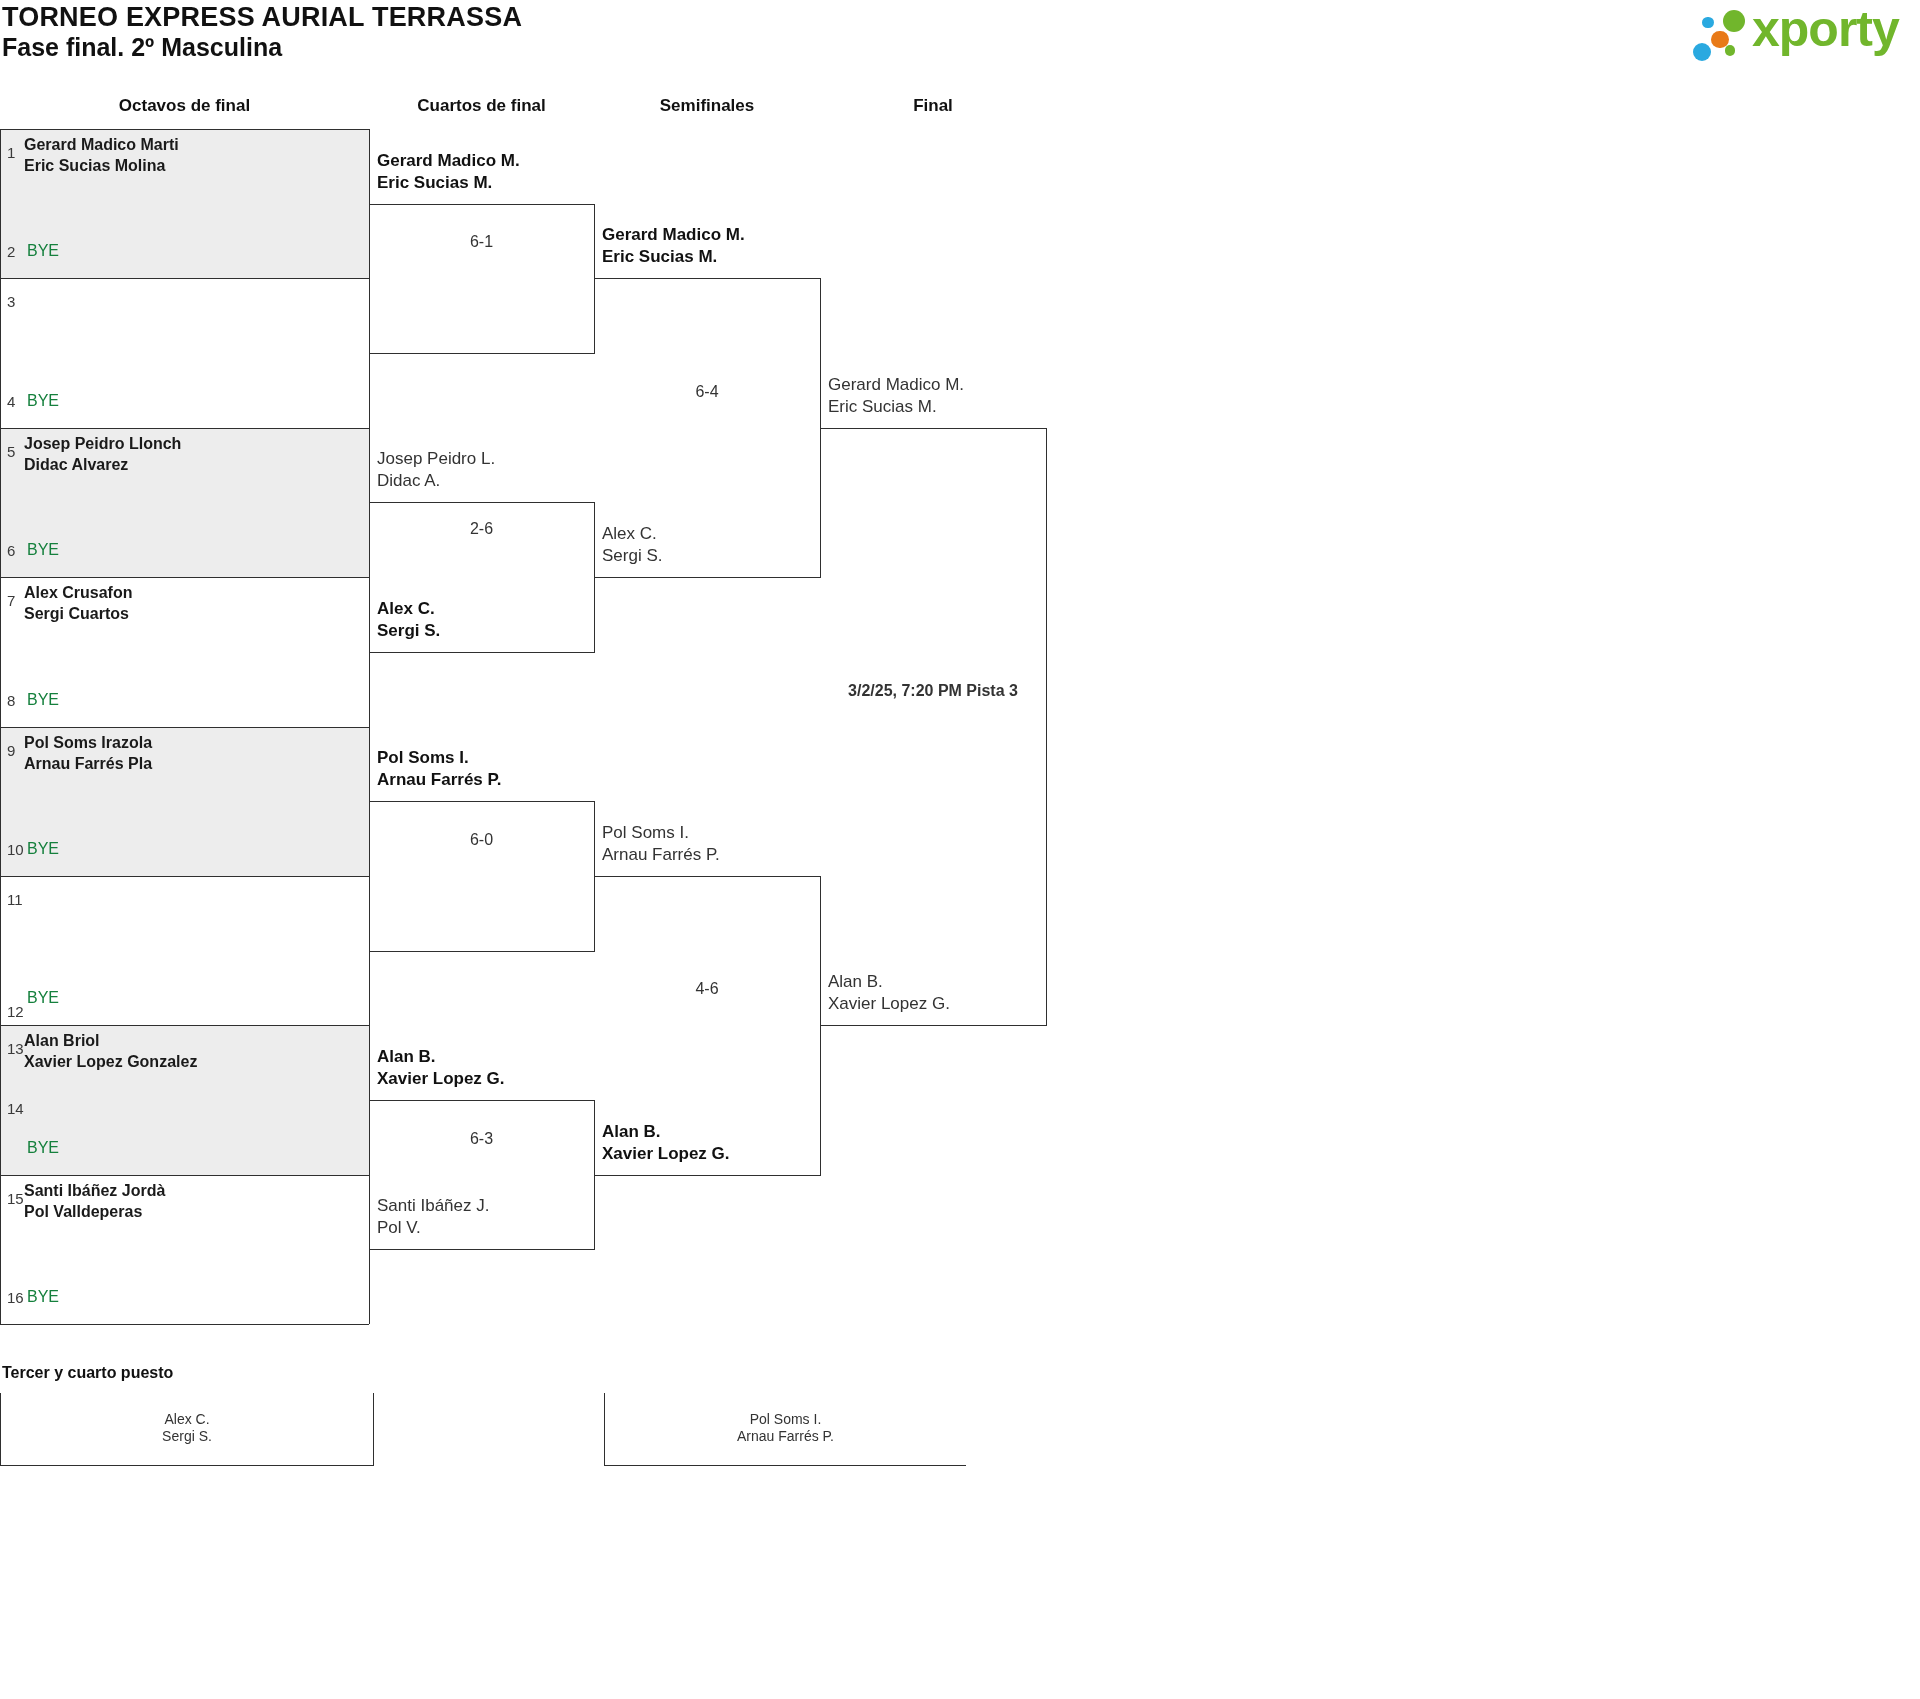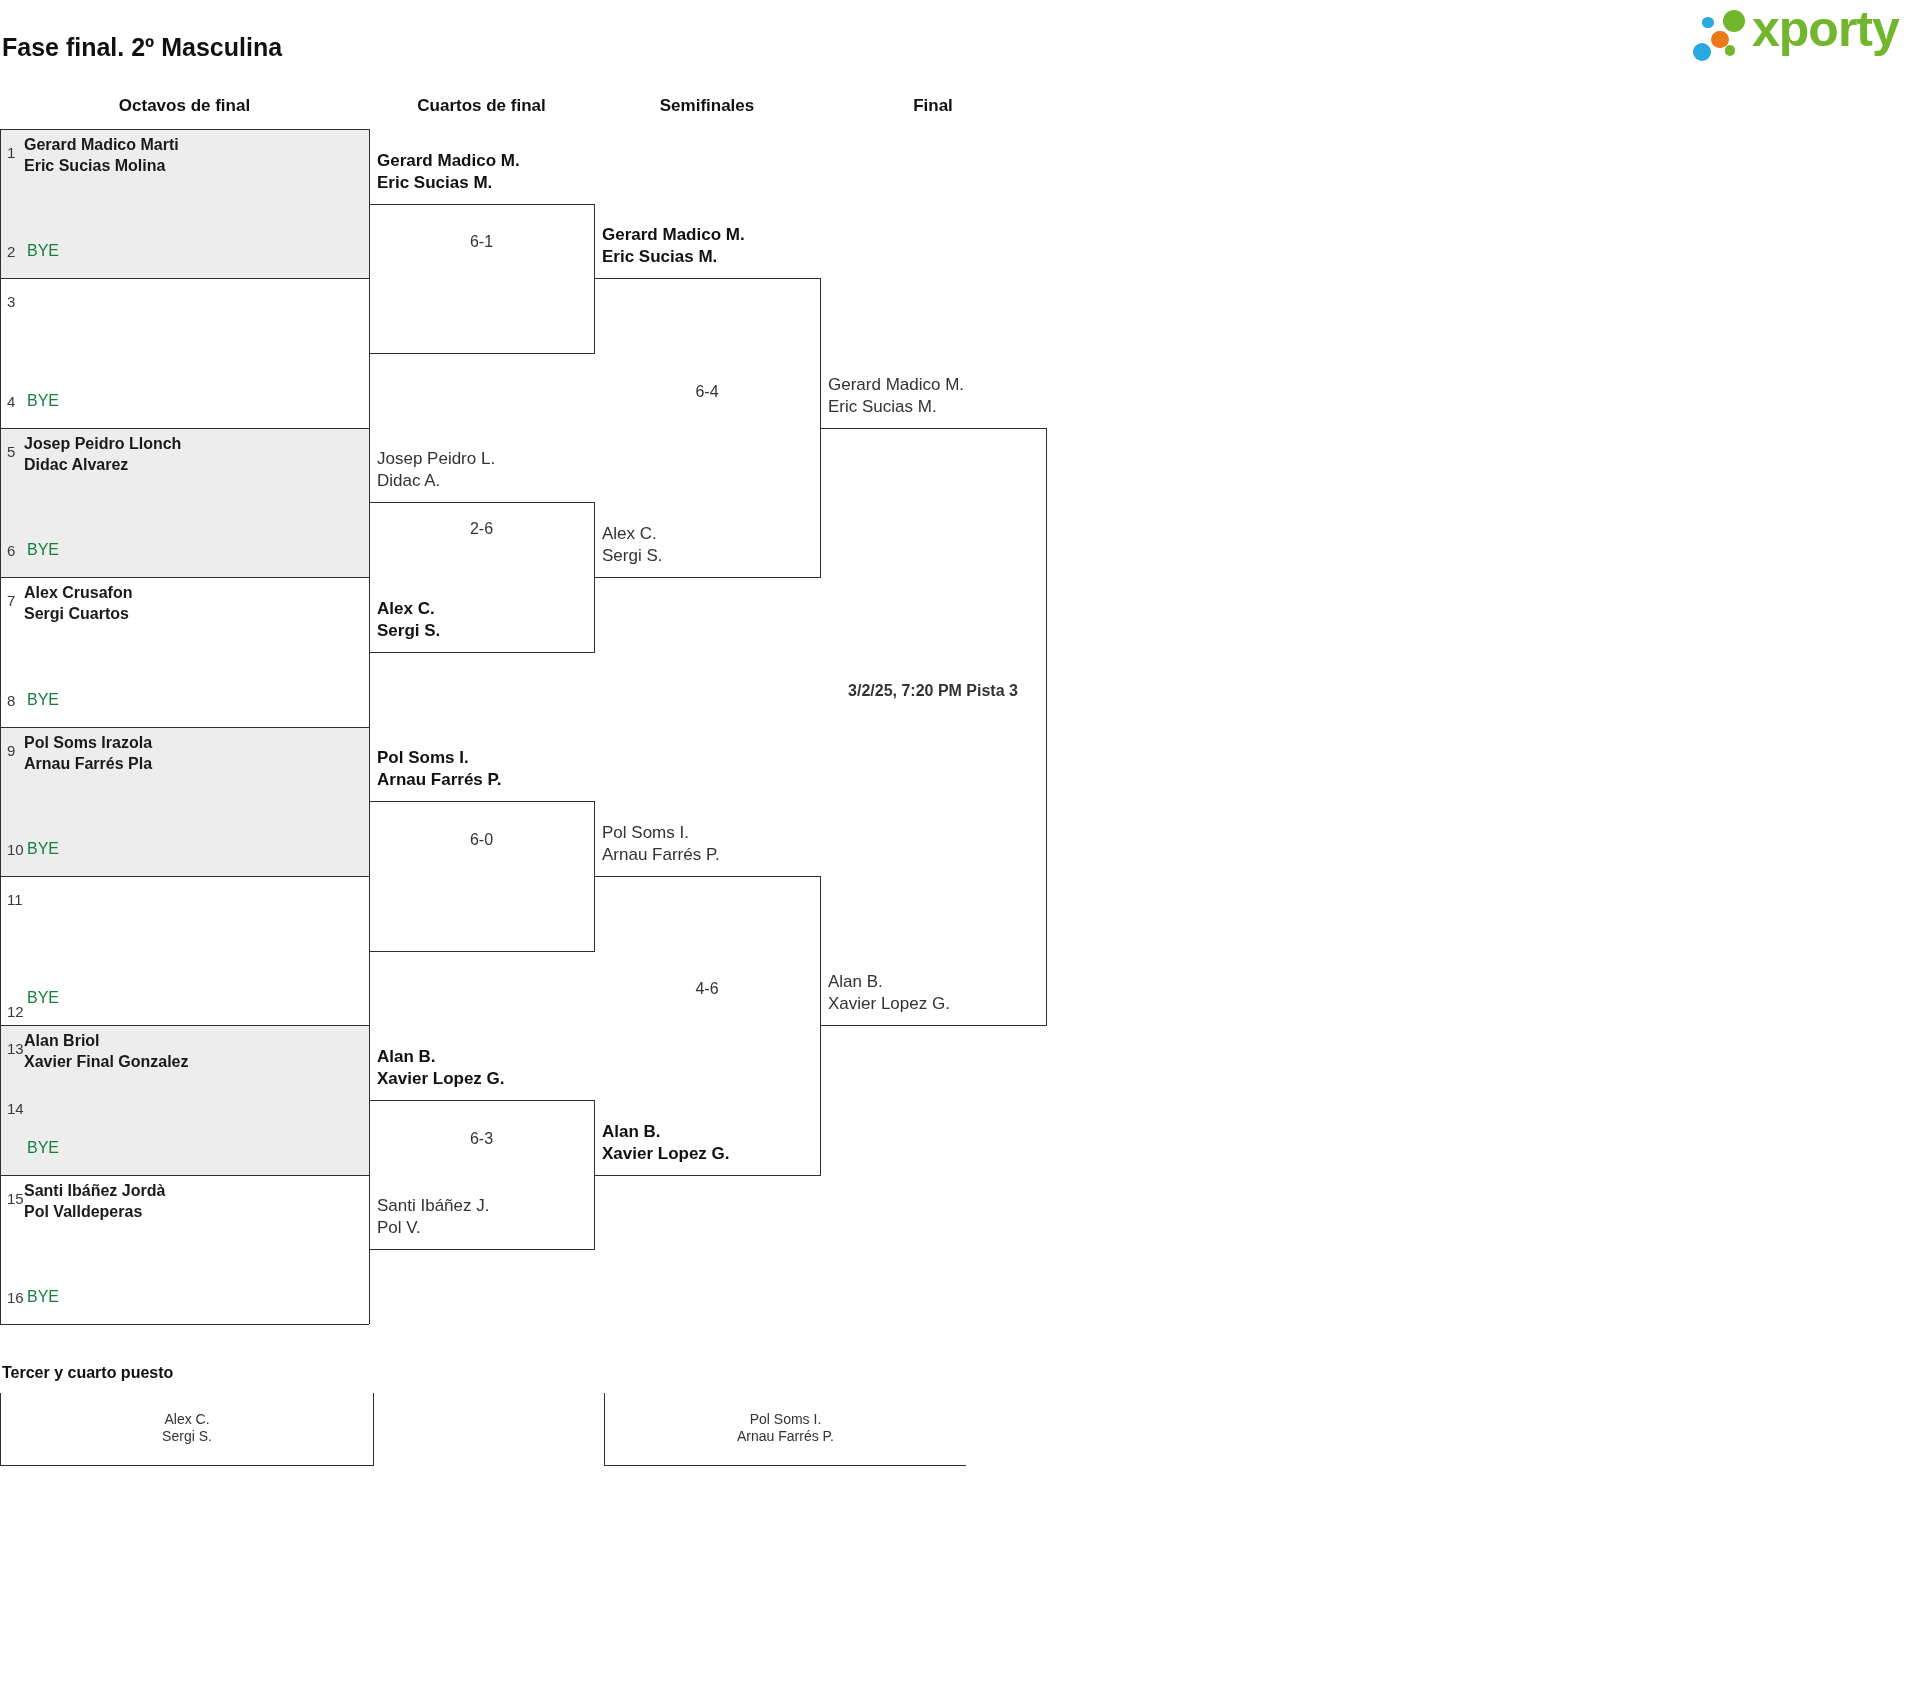--- a/index.html
+++ b/index.html
@@ -23,20 +23,21 @@
   .tp-team{position:absolute;left:0;right:0;top:18px;text-align:center;font-size:14px;line-height:17px;color:#333;}
   #logo{position:absolute;left:1683px;top:0;width:240px;height:74px;}
   .dot{position:absolute;border-radius:50%;}
   .wordmark{position:absolute;left:69px;top:-3px;font-size:50px;line-height:64px;font-weight:700;letter-spacing:-1px;}
 </style>
 </head>
 <body>
 
 <div id="canvas">
 
+  <div class="title1">TORNEO EXPRESS AURIAL TERRASSA</div>
   <div class="title2">Fase final. 2º Masculina</div>
 
   <div class="round-header" style="left:0;width:369px">Octavos de final</div>
   <div class="round-header" style="left:369px;width:225px">Cuartos de final</div>
   <div class="round-header" style="left:594px;width:226px">Semifinales</div>
   <div class="round-header" style="left:820px;width:226px">Final</div>
 
   <div id="bracket">
       <div class="shadebox" style="left: 0px; top: 129px; width: 369px; height: 149.375px;"></div>
       <div class="seed" style="left: 7px; top: 144px;">1</div>
@@ -72,21 +73,21 @@
       </div>
       <div class="seed" style="left: 7px; top: 840.875px;">10</div>
       <div class="bye" style="left: 27px; top: 839.875px;">BYE</div>
       <div class="seed" style="left: 7px; top: 890.875px;">11</div>
       <div class="seed" style="left: 7px; top: 990.25px; margin-top: 13px;">12</div>
       <div class="bye" style="left: 27px; top: 989.25px;">BYE</div>
       <div class="shadebox" style="left: 0px; top: 1025.25px; width: 369px; height: 149.375px;"></div>
       <div class="seed" style="left: 7px; top: 1040.25px;">13</div>
       <div class="team-names" style="left: 24px; top: 1030.25px;">
         <div>Alan Briol</div>
-        <div>Xavier Final Gonzalez</div>
+        <div>Xavier Lopez Gonzalez</div>
       </div>
       <div class="seed" style="left: 7px; top: 1100px;">14</div>
       <div class="bye" style="left: 27px; top: 1138.62px;">BYE</div>
       <div class="seed" style="left: 7px; top: 1189.62px;">15</div>
       <div class="team-names" style="left: 24px; top: 1179.62px;">
         <div>Santi Ibáñez Jordà</div>
         <div>Pol Valldeperas</div>
       </div>
       <div class="seed" style="left: 7px; top: 1289px;">16</div>
       <div class="bye" style="left: 27px; top: 1288px;">BYE</div>

